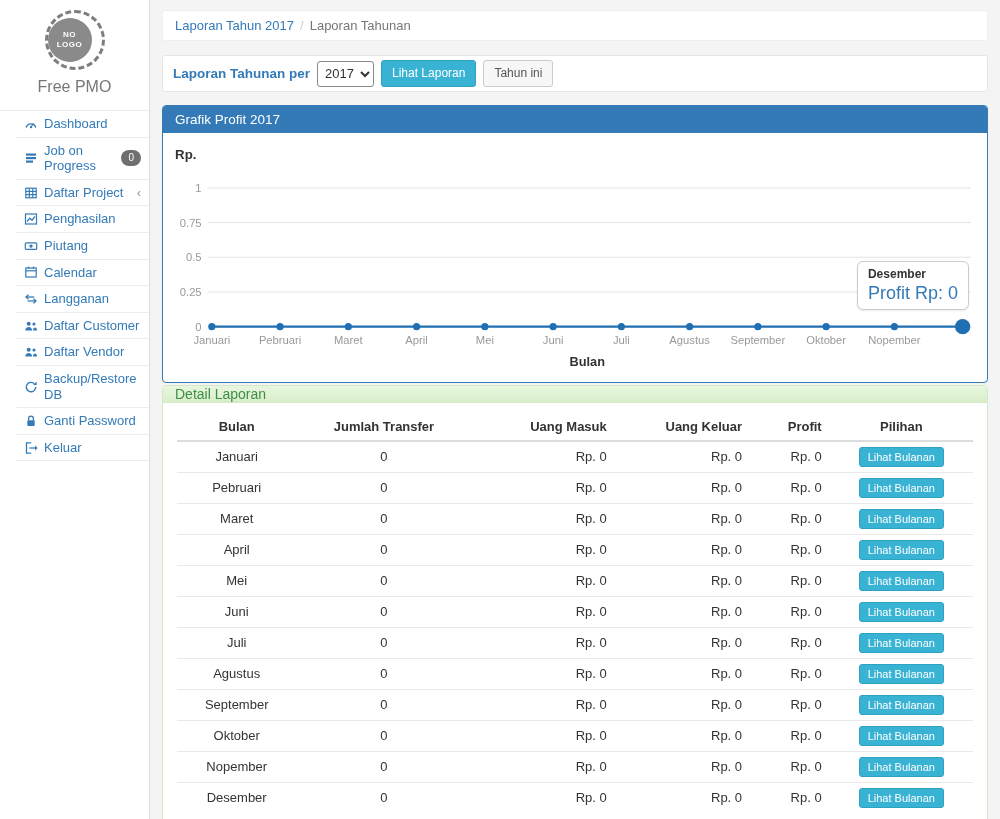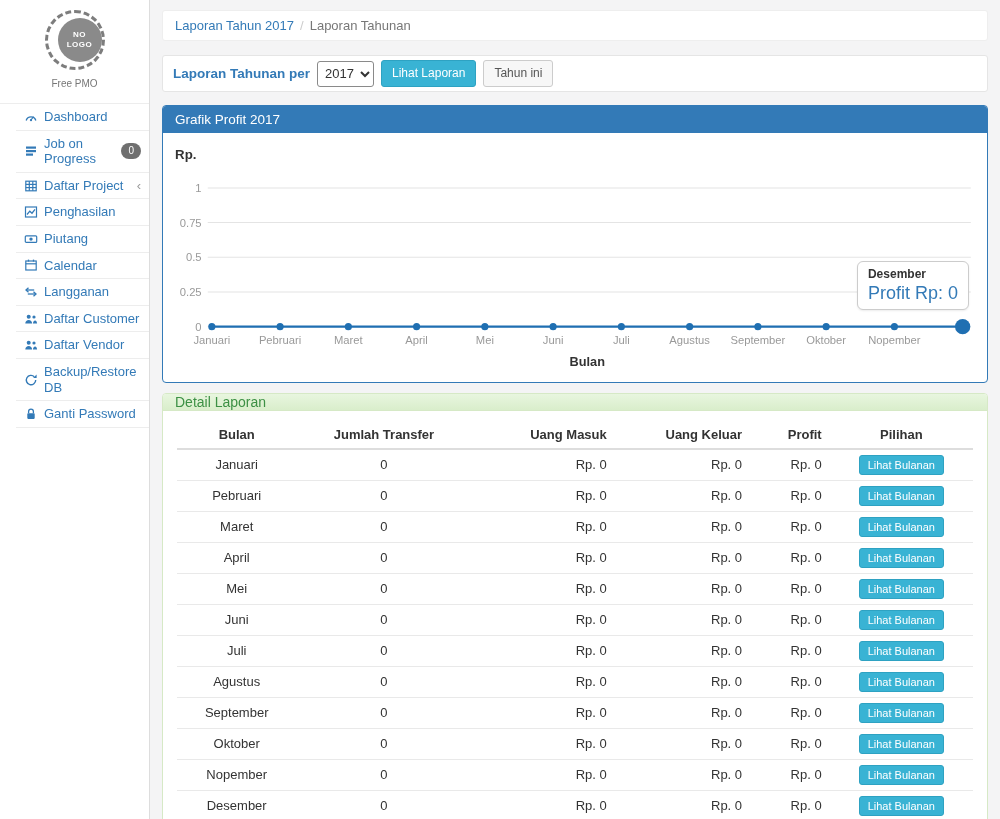--- a/index.html
+++ b/index.html
@@ -11,29 +11,29 @@
   .app { display:flex; width:1000px; min-height:819px; }
 
   
   .sidebar {
     width:150px; background:#fff; border-right:1px solid #ddd;
     flex-shrink:0; display:flex; flex-direction:column;
   }
   .logo-wrap { padding:10px 0 4px; display:flex; flex-direction:column; align-items:center; }
   .logo-seal {
     width:60px; height:60px; border-radius:50%;
-    border:3px dashed #7d7d7d; display:flex; align-items:center; justify-content:flex-end;
+    border:3px dashed #7d7d7d; display:flex; align-items:center; justify-content:flex-start;
     background:#fff;
   }
   .logo-inner {
     width:44px; height:44px; border-radius:50%; background:#8a8a8a;
     color:#fff; font-size:8px; font-weight:bold; letter-spacing:.5px;
     display:flex; flex-direction:column; align-items:center; justify-content:center; line-height:1.3;
   }
-  .brand { color:#777; font-size:10px; margin:8px 0 10px; text-align:center; }
+  .brand { color:#777; font-size:16px; margin:8px 0 10px; text-align:center; }
   .side-menu { list-style:none; border-top:1px solid #ededed; }
   .side-menu li {
     display:flex; align-items:center; gap:6px;
     padding:5px 8px; border-bottom:1px solid #ededed;
     color:#337ab7; cursor:pointer; font-size:13px; line-height:1.2;margin-left:16px;
   }
   .side-menu .mi { width:14px; height:14px; flex-shrink:0; color:#337ab7; }
   .side-menu .mi svg { width:14px; height:14px; display:block; }
   .menu-badge {
     margin-left:auto; background:#6f6f6f; color:#fff; font-size:10px;
@@ -60,21 +60,21 @@
   .filter-label { color:#337ab7; font-weight:bold; font-size:13.5px; }
   .year-select {
     font-family:inherit; font-size:13px; color:#333;
     border:1px solid #8a8a8a; border-radius:3px; height:26px; padding:0 3px; background:#fff;
   }
   .btn { border-radius:3px; font-size:12px; padding:5px 10px; cursor:pointer; line-height:1.2; }
   .btn-info { background:#39b3d4; border:1px solid #2ea2c2; color:#fff; }
   .btn-default { background:#f7f7f7; border:1px solid #ccc; color:#555; }
 
   
-  .panel { border-radius:4px; margin-bottom:10px; background:#fff; }
+  .panel { border-radius:4px; margin-bottom:2px; background:#fff; }
   .panel-primary { border:1px solid #337ab7; }
   .panel-primary .panel-heading {
     background:#337ab7; color:#fff; padding:6px 12px; font-size:13.5px;
     border-radius:3px 3px 0 0;
   }
   .chart-body { padding:10px 8px 6px; position:relative; }
   .chart-body svg { width:100%; height:auto; display:block; }
   .chart-tooltip {
     position:absolute; right:18px; top:128px; background:#fff;
     border:1px solid #ccc; border-radius:6px; padding:5px 10px;
@@ -225,20 +225,30 @@
           <span>Backup/Restore DB</span>
         </li>
         <li>
           <span class="mi">
             <svg viewBox="0 0 14 14">
               <rect x="3.3" y="6.3" width="7.4" height="5.6" rx="0.8" fill="currentColor"></rect>
               <path d="M4.6 6.3V4.6a2.4 2.4 0 0 1 4.8 0v1.7" fill="none" stroke="currentColor" stroke-width="1.3"></path>
             </svg>
           </span>
           <span>Ganti Password</span>
+        </li>
+        <li>
+          <span class="mi">
+            <svg viewBox="0 0 14 14">
+              <path d="M7.2 1.8H2.5v10.4h4.7" fill="none" stroke="currentColor" stroke-width="1.3"></path>
+              <line x1="5.5" y1="7" x2="11.5" y2="7" stroke="currentColor" stroke-width="1.3"></line>
+              <polygon points="11,4.6 13.6,7 11,9.4" fill="currentColor"></polygon>
+            </svg>
+          </span>
+          <span>Keluar</span>
         </li>
       </ul>
   </aside>
 
   <div class="main">
     <div class="content">
 
       <div class="breadcrumb-bar">
         <a href="#">Laporan Tahun 2017</a><span class="crumb-sep">/</span><span>Laporan Tahunan</span>
       </div>

